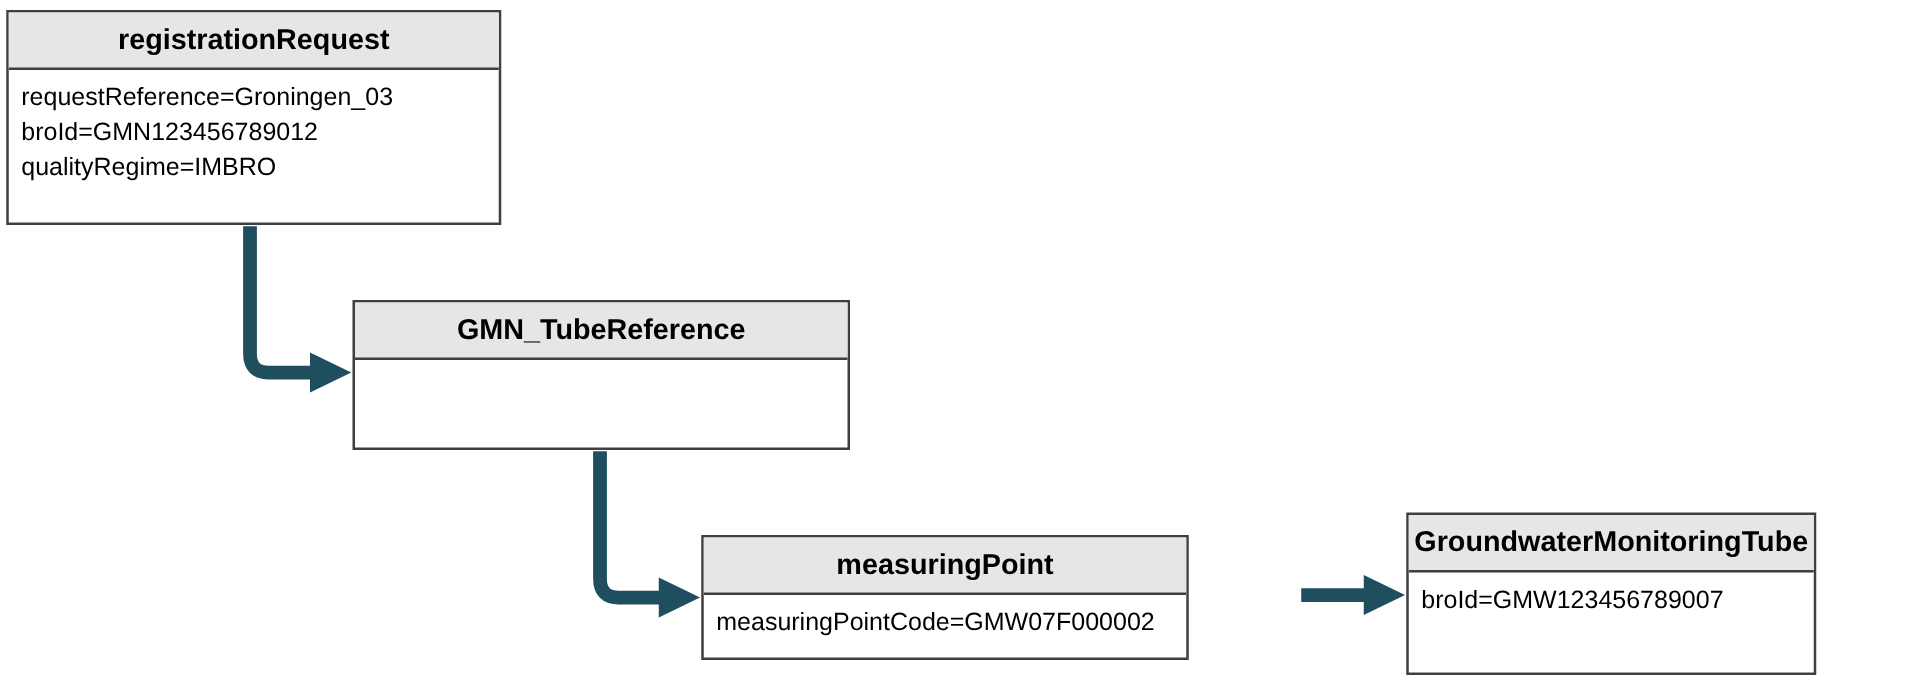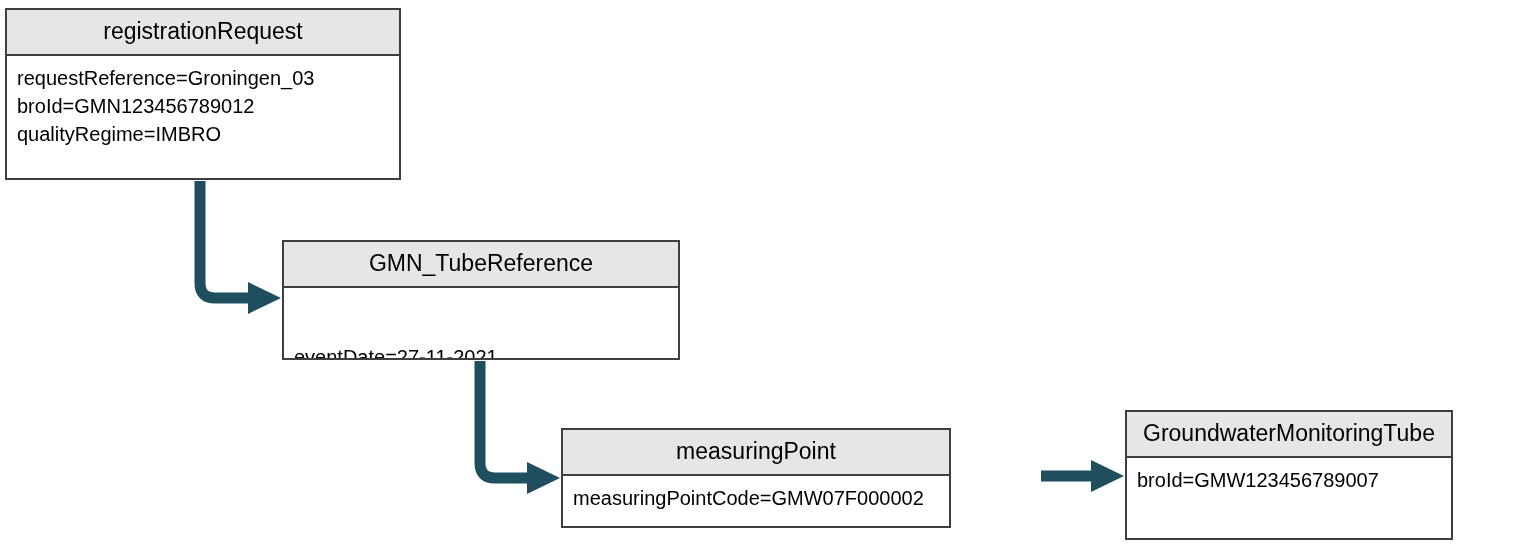--- a/index.html
+++ b/index.html
@@ -19,20 +19,21 @@
     flex-direction:column;
   }
   .node-header {
     background:#e6e6e6;
     border-bottom:2px solid #3f3f3f;
     text-align:center;
     font-size:23px;
     padding:8px 4px 9px 4px;
     white-space:nowrap;
     overflow:hidden;
+    font-weight:bold;
   }
   .node-body {
     flex:1;
     padding:8px 10px;
     font-size:20px;
     line-height:28px;
     white-space:nowrap;
     overflow:hidden;
   }
   .attr { white-space:nowrap; }
@@ -69,23 +70,20 @@
   <div class="node-header">registrationRequest</div>
   <div class="node-body">
     <div class="attr">requestReference=Groningen_03</div>
     <div class="attr">broId=GMN123456789012</div>
     <div class="attr">qualityRegime=IMBRO</div>
   </div>
 </div>
 
 <div class="node" id="node-tube-reference">
   <div class="node-header">GMN_TubeReference</div>
-  <div class="node-body">
-    <div class="attr">eventDate=27-11-2021</div>
-  </div>
 </div>
 
 <div class="node" id="node-measuring-point">
   <div class="node-header">measuringPoint</div>
   <div class="node-body">
     <div class="attr">measuringPointCode=GMW07F000002</div>
   </div>
 </div>
 
 <div class="node" id="node-groundwater-tube">

